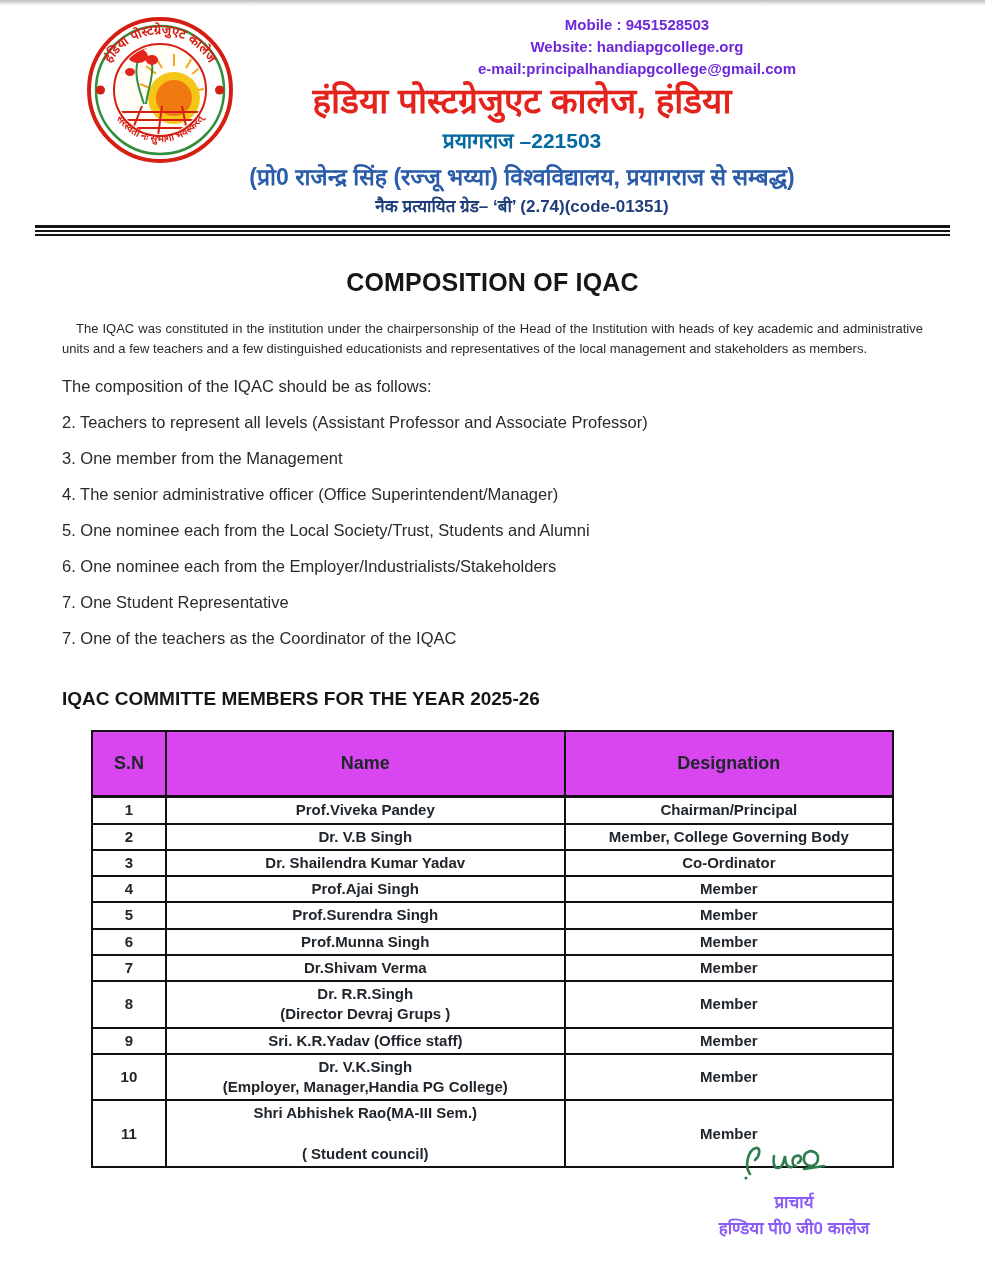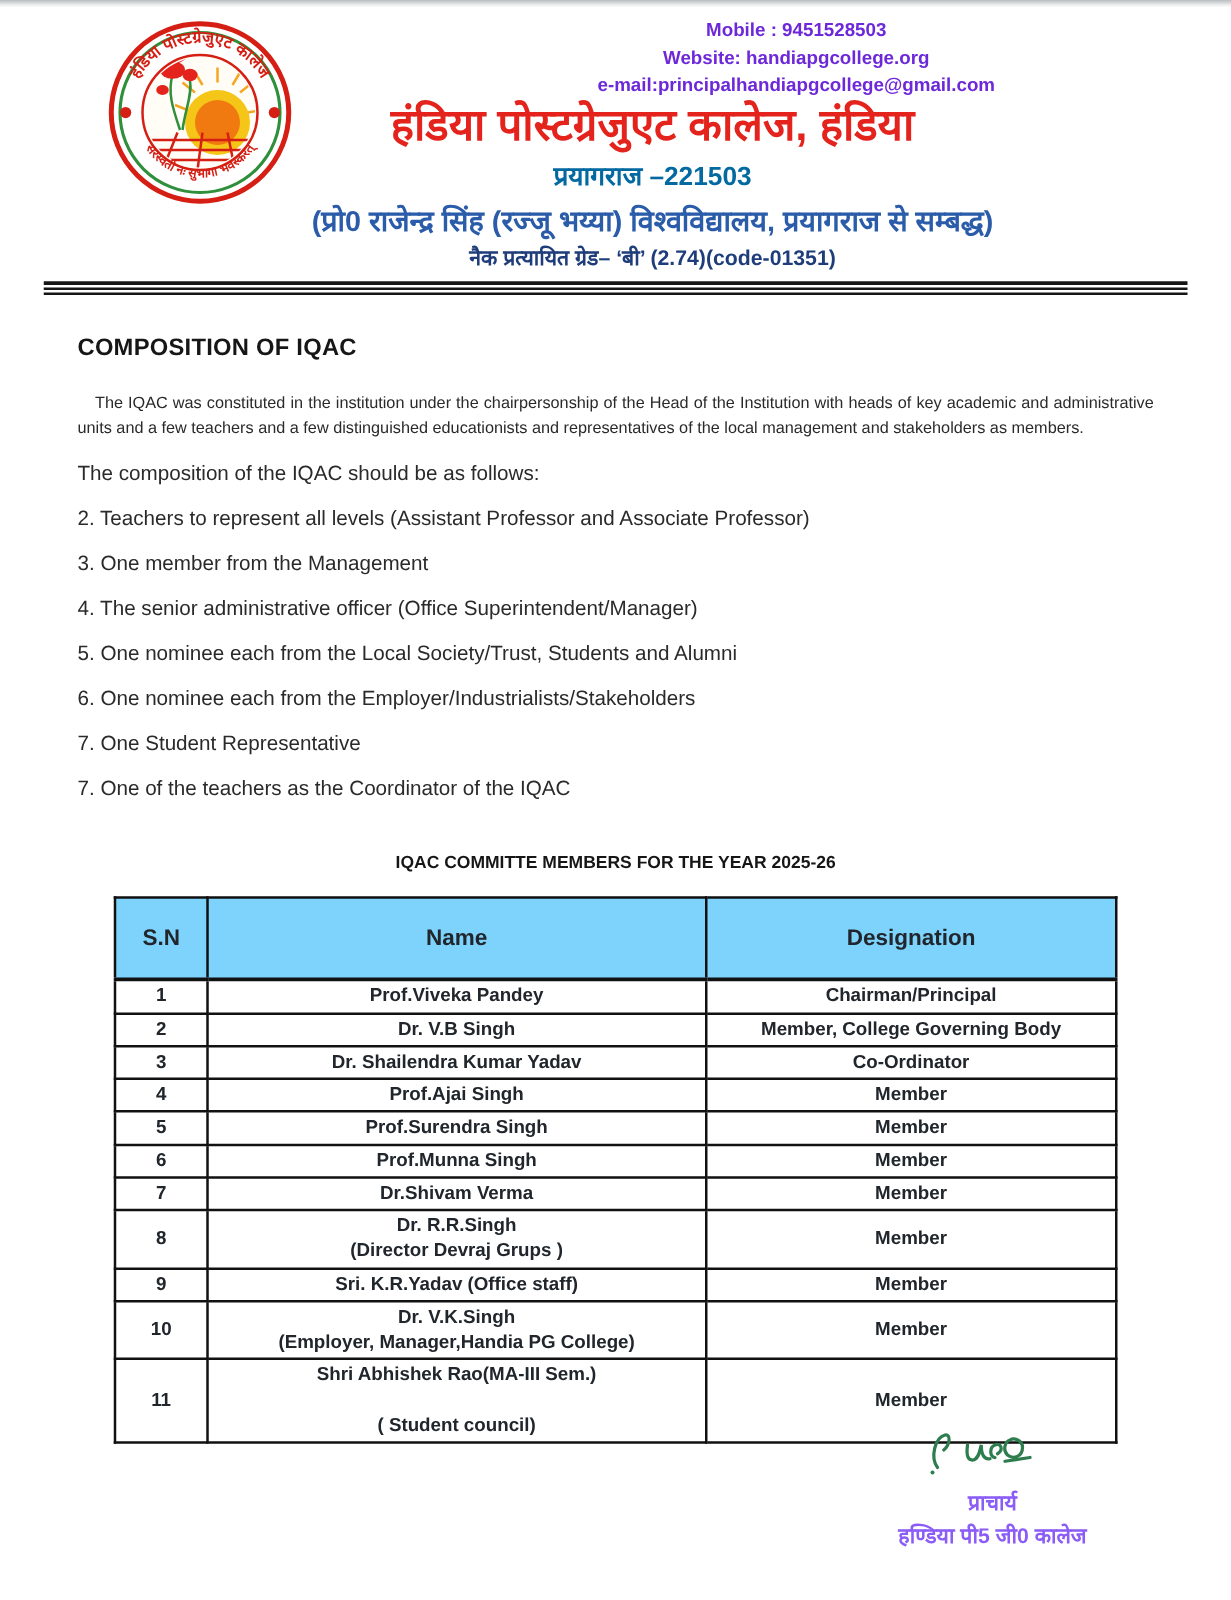--- a/index.html
+++ b/index.html
@@ -26,34 +26,34 @@
 
   .rule { margin:8px 35px 0 35px; }
   .rule .r1 { height:3px; background:#151515; }
   .rule .r2 { height:2px; background:#ffffff; }
   .rule .r3 { height:2px; background:#151515; }
   .rule .r4 { height:2px; background:#ffffff; }
   .rule .r5 { height:2px; background:#151515; }
 
   
   .content { padding:0 62px; }
-  .doc-title { font-size:19px; font-weight:bold; letter-spacing:.2px;
+  .doc-title { text-align:center; font-size:25px; font-weight:bold; letter-spacing:.2px;
     margin-top:32px; color:#161616; }
   .intro { margin-top:22px; font-size:13px; line-height:1.55; text-align:justify;
     text-indent:14px; color:#2a2a2a; }
   .follows { margin-top:18px; font-size:16.5px; color:#2a2a2a; }
   .comp-list { margin-top:6px; }
   .list-item { font-size:16.5px; color:#2a2a2a; margin-top:17px; }
 
-  .table-title { text-align:center; font-size:14px; font-weight:bold; color:#161616; margin-top:40px; }
+  .table-title { font-size:19px; font-weight:bold; color:#161616; margin-top:40px; }
 
   table.members { width:803px; margin:20px auto 0 auto; border-collapse:collapse;
     border:2.5px solid #111; }
   table.members th {
-    background:#7dd3fc; color:#20262c; font-size:18px; font-weight:bold;
+    background:#d946ef; color:#20262c; font-size:18px; font-weight:bold;
     border:2px solid #111; height:66px; vertical-align:middle;
   }
   table.members thead th { border-bottom:3px solid #111; }
   table.members td {
     border:2px solid #111; font-size:15px; font-weight:bold; color:#20262c;
     text-align:center; vertical-align:middle; padding:2px 4px; line-height:1.35;
   }
   td.name-cell { white-space:pre-line; }
   .col-sn { width:74px; } .col-name { width:400px; } .col-desig { width:329px; }
 
@@ -249,15 +249,15 @@
       <g fill="none" stroke="#2e7d4f" stroke-width="2.6" stroke-linecap="round">
         <path d="M 16,36 C 10,28 14,12 22,10 C 27,9 26,18 21,22"></path>
         <circle cx="12" cy="40" r="1.6" fill="#2e7d4f" stroke="none"></circle>
         <path d="M 40,18 C 39,26 40,30 44,30 C 49,30 50,22 51,18 C 51,25 53,30 58,29"></path>
         <path d="M 62,28 C 58,28 57,20 62,18 C 67,16 69,22 64,25"></path>
         <path d="M 74,14 C 70,15 68,22 72,26 C 77,30 84,27 84,20 C 84,14 77,12 74,14"></path>
         <path d="M 70,31 L 90,28"></path>
       </g>
     </svg>
     <div class="sig-line">प्राचार्य</div>
-    <div class="sig-line">हण्डिया पी5 जी0 कालेज</div>
+    <div class="sig-line">हण्डिया पी0 जी0 कालेज</div>
   </div>
 </div>
 
 </body></html>

